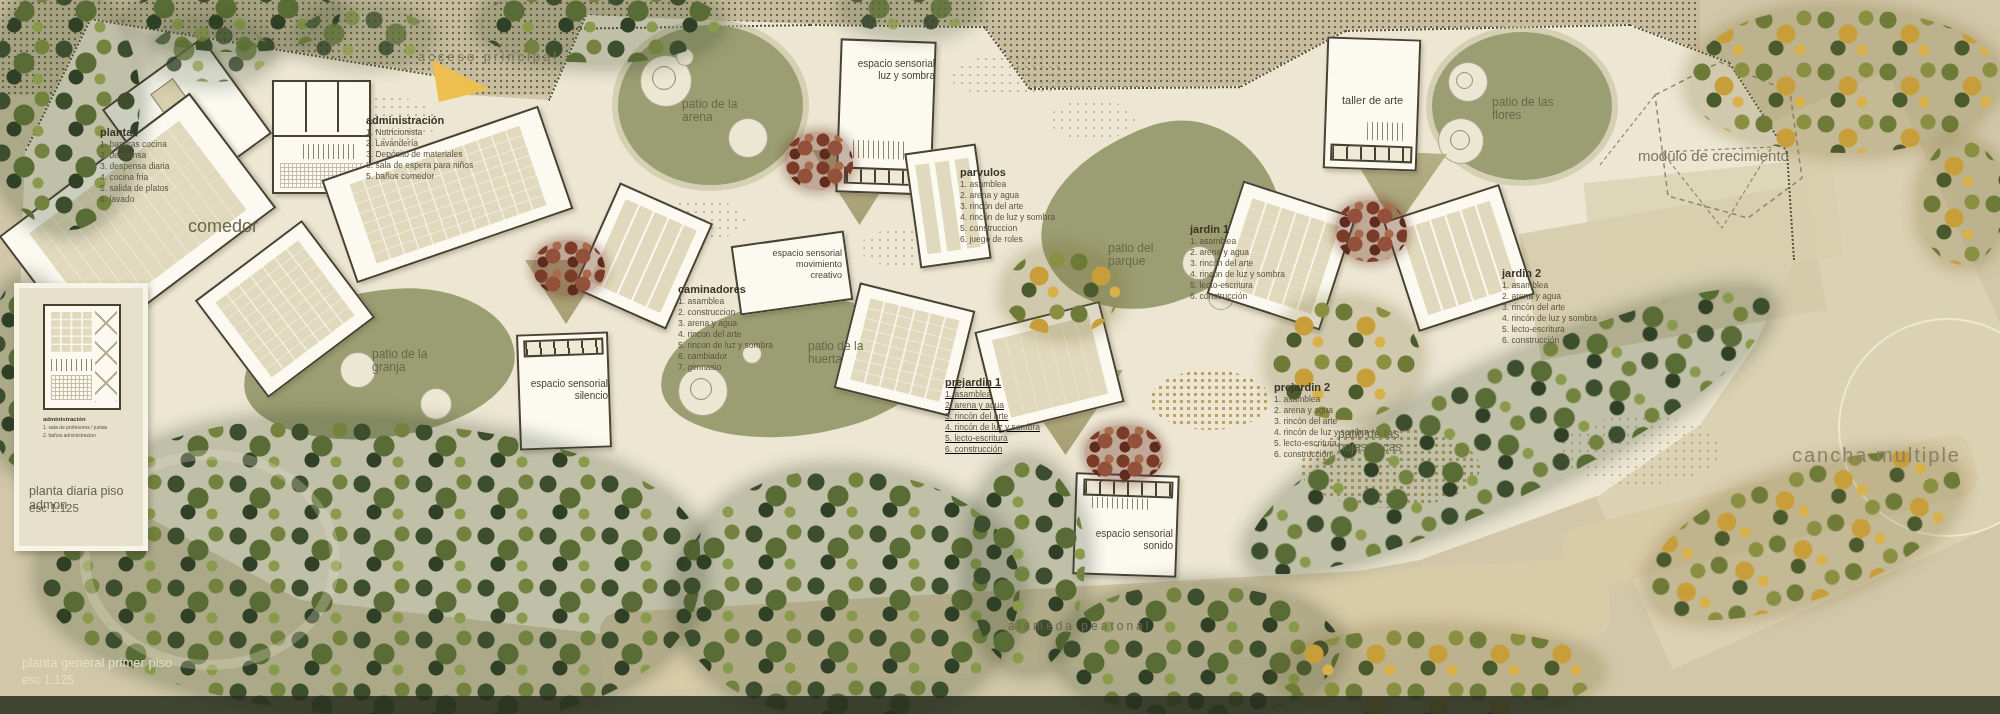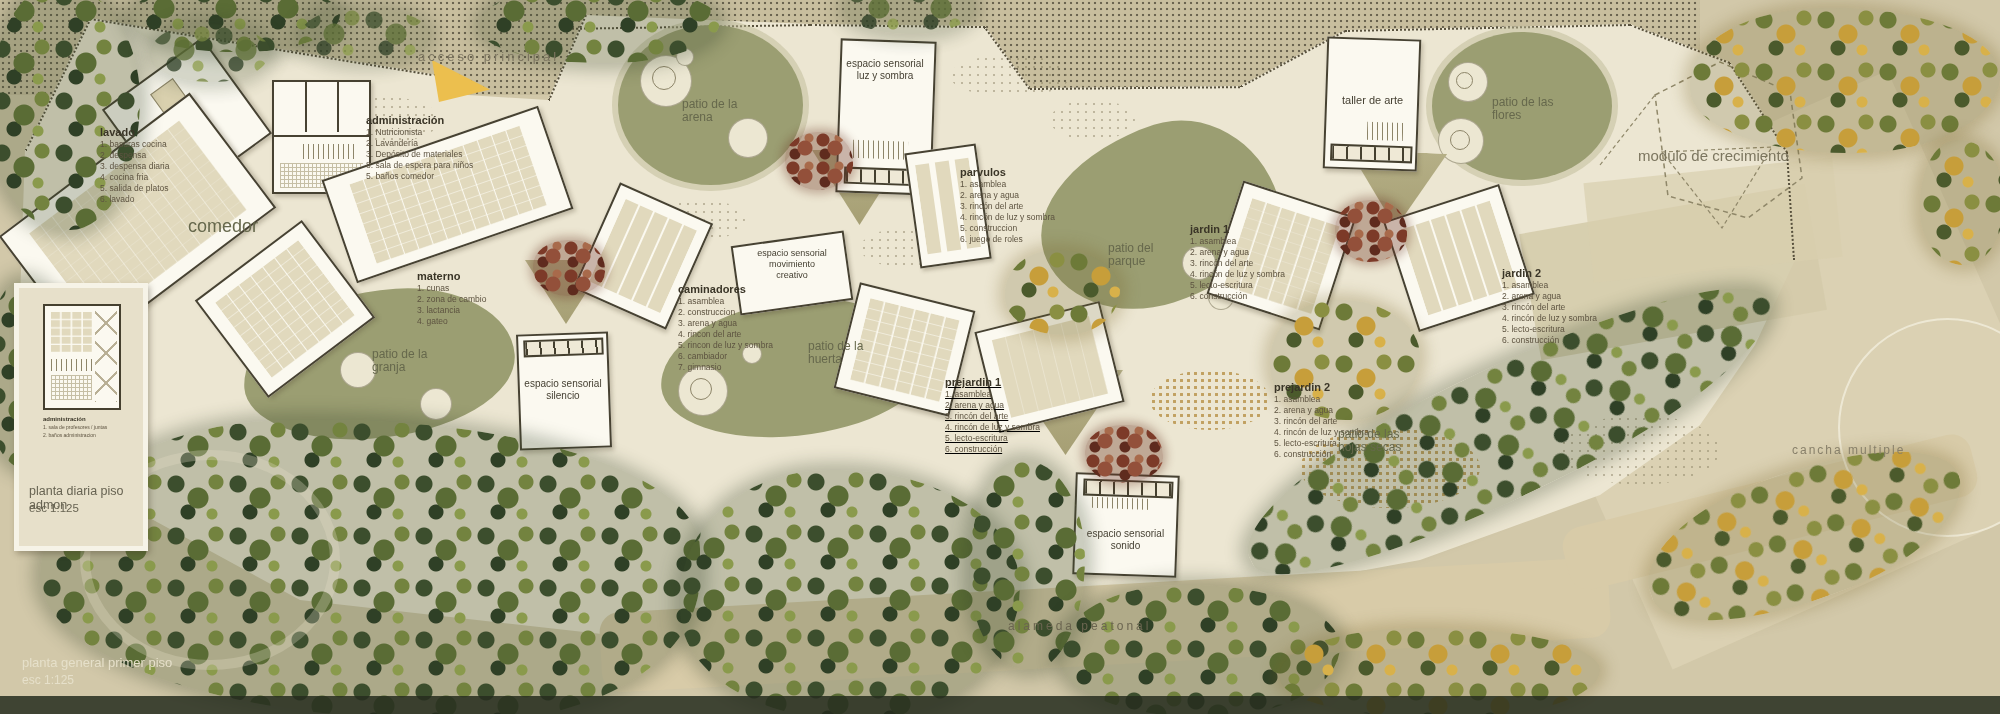--- a/index.html
+++ b/index.html
@@ -75,21 +75,21 @@
     background-image:radial-gradient(circle,#877e60 0 1px,transparent 1.5px);
     background-size:8px 8px;}
   .leaves{position:absolute;z-index:6;opacity:.7;border-radius:50%;
     background-image:radial-gradient(circle,#b08432 0 1.4px,transparent 1.8px);
     background-size:7px 7px;}
   .modulo-svg{position:absolute;z-index:4;}
   .cancha-circle{position:absolute;border-radius:50%;border:2px solid rgba(248,244,230,.65);z-index:4;}
   
   .lbl{position:absolute;z-index:10;font-size:12px;line-height:1.12;color:#66684c;
     white-space:pre-line;}
-  .lbl.sens{font-size:10px;color:#443f31;text-align:center;line-height:1.2;}
+  .lbl.sens{font-size:10px;color:#443f31;text-align:right;line-height:1.2;}
   .lbl.tracked{font-size:13px;letter-spacing:3px;color:#7c7560;white-space:nowrap;}
   .lbl.mid{font-size:15px;color:#7c765f;}
   .legend{position:absolute;z-index:10;width:150px;}
   .legend h4{margin:0 0 1px 0;font-size:11px;font-weight:bold;color:#3a3527;}
   .legend .it{font-size:8.5px;line-height:1.3;color:#5d5340;}
   .inset{position:absolute;left:14px;top:283px;width:124px;height:258px;z-index:30;
     background:#e7e0ca;border:5px solid #f6f3e7;box-shadow:2px 3px 6px rgba(70,60,40,.35);}
   .inset .plan{position:absolute;left:24px;top:16px;width:74px;height:102px;
     background:#fbf9f0;border:2px solid #45402f;}
   .inset .cap1{position:absolute;left:10px;top:196px;font-size:12.5px;color:#676352;}
@@ -257,21 +257,21 @@
   <div class="swirl" style="left:80px;top:450px;width:240px;height:200px;"></div>
 
   <div class="redtree" style="left:533px;top:240px;width:72px;height:56px;"></div>
   <div class="redtree" style="left:785px;top:132px;width:68px;height:58px;"></div>
   <div class="redtree" style="left:1085px;top:425px;width:78px;height:58px;"></div>
   <div class="redtree" style="left:1335px;top:200px;width:72px;height:62px;"></div>
   <div class="bottom-strip"></div>
 
   <div class="lbl tracked" style="left:418px;top:50px;">acceso principal</div>
   <div class="lbl tracked" style="left:1008px;top:620px;font-size:12px;color:#6b6550;">alameda peatonal</div>
-  <div class="lbl tracked" style="left:1792px;top:444px;font-size:12px;letter-spacing:2px;color:#88806a;">cancha multiple</div>
+  <div class="lbl tracked" style="left:1792px;top:444px;font-size:20px;letter-spacing:2px;color:#88806a;">cancha multiple</div>
   <div class="lbl mid" style="left:1638px;top:148px;">modulo de crecimiento</div>
   <div class="lbl" style="left:188px;top:216px;font-size:18px;">comedor</div>
   <div class="lbl" style="left:1342px;top:94px;font-size:11px;color:#443f31;z-index:11;">taller de arte</div>
   <div class="lbl" style="left:682px;top:98px;z-index:11;">patio de la
 arena</div>
   <div class="lbl" style="left:372px;top:348px;z-index:11;">patio de la
 granja</div>
   <div class="lbl" style="left:808px;top:340px;z-index:11;">patio de la
 huerta</div>
   <div class="lbl" style="left:1108px;top:242px;z-index:11;">patio del
@@ -284,42 +284,35 @@
 luz y sombra</div>
   <div class="lbl sens" style="left:742px;top:248px;width:100px;z-index:11;font-size:9px;">espacio sensorial
 movimiento
 creativo</div>
   <div class="lbl sens" style="left:518px;top:378px;width:90px;z-index:11;">espacio sensorial
 silencio</div>
   <div class="lbl sens" style="left:1078px;top:528px;width:95px;z-index:11;">espacio sensorial
 sonido</div>
 
   <div class="legend" style="left:100px;top:126px;">
-    <h4>lavado</h4>
+    <h4>planta</h4>
     <div class="it">1. basuras cocina</div>
     <div class="it">2. despensa</div>
     <div class="it">3. despensa diaria</div>
     <div class="it">4. cocina fria</div>
     <div class="it">5. salida de platos</div>
     <div class="it">6. lavado</div>
   </div>
   <div class="legend" style="left:366px;top:114px;">
     <h4>administración</h4>
     <div class="it">1. Nutricionista</div>
     <div class="it">2. Lavandería</div>
     <div class="it">3. Depósito de materiales</div>
     <div class="it">8. sala de espera para niños</div>
     <div class="it">5. baños comedor</div>
-  </div>
-  <div class="legend" style="left:417px;top:270px;">
-    <h4>materno</h4>
-    <div class="it">1. cunas</div>
-    <div class="it">2. zona de cambio</div>
-    <div class="it">3. lactancia</div>
-    <div class="it">4. gateo</div>
   </div>
   <div class="legend" style="left:678px;top:283px;">
     <h4>caminadores</h4>
     <div class="it">1. asamblea</div>
     <div class="it">2. construccion</div>
     <div class="it">3. arena y agua</div>
     <div class="it">4. rincon del arte</div>
     <div class="it">5. rincon de luz y sombra</div>
     <div class="it">6. cambiador</div>
     <div class="it">7. gimnasio</div>

